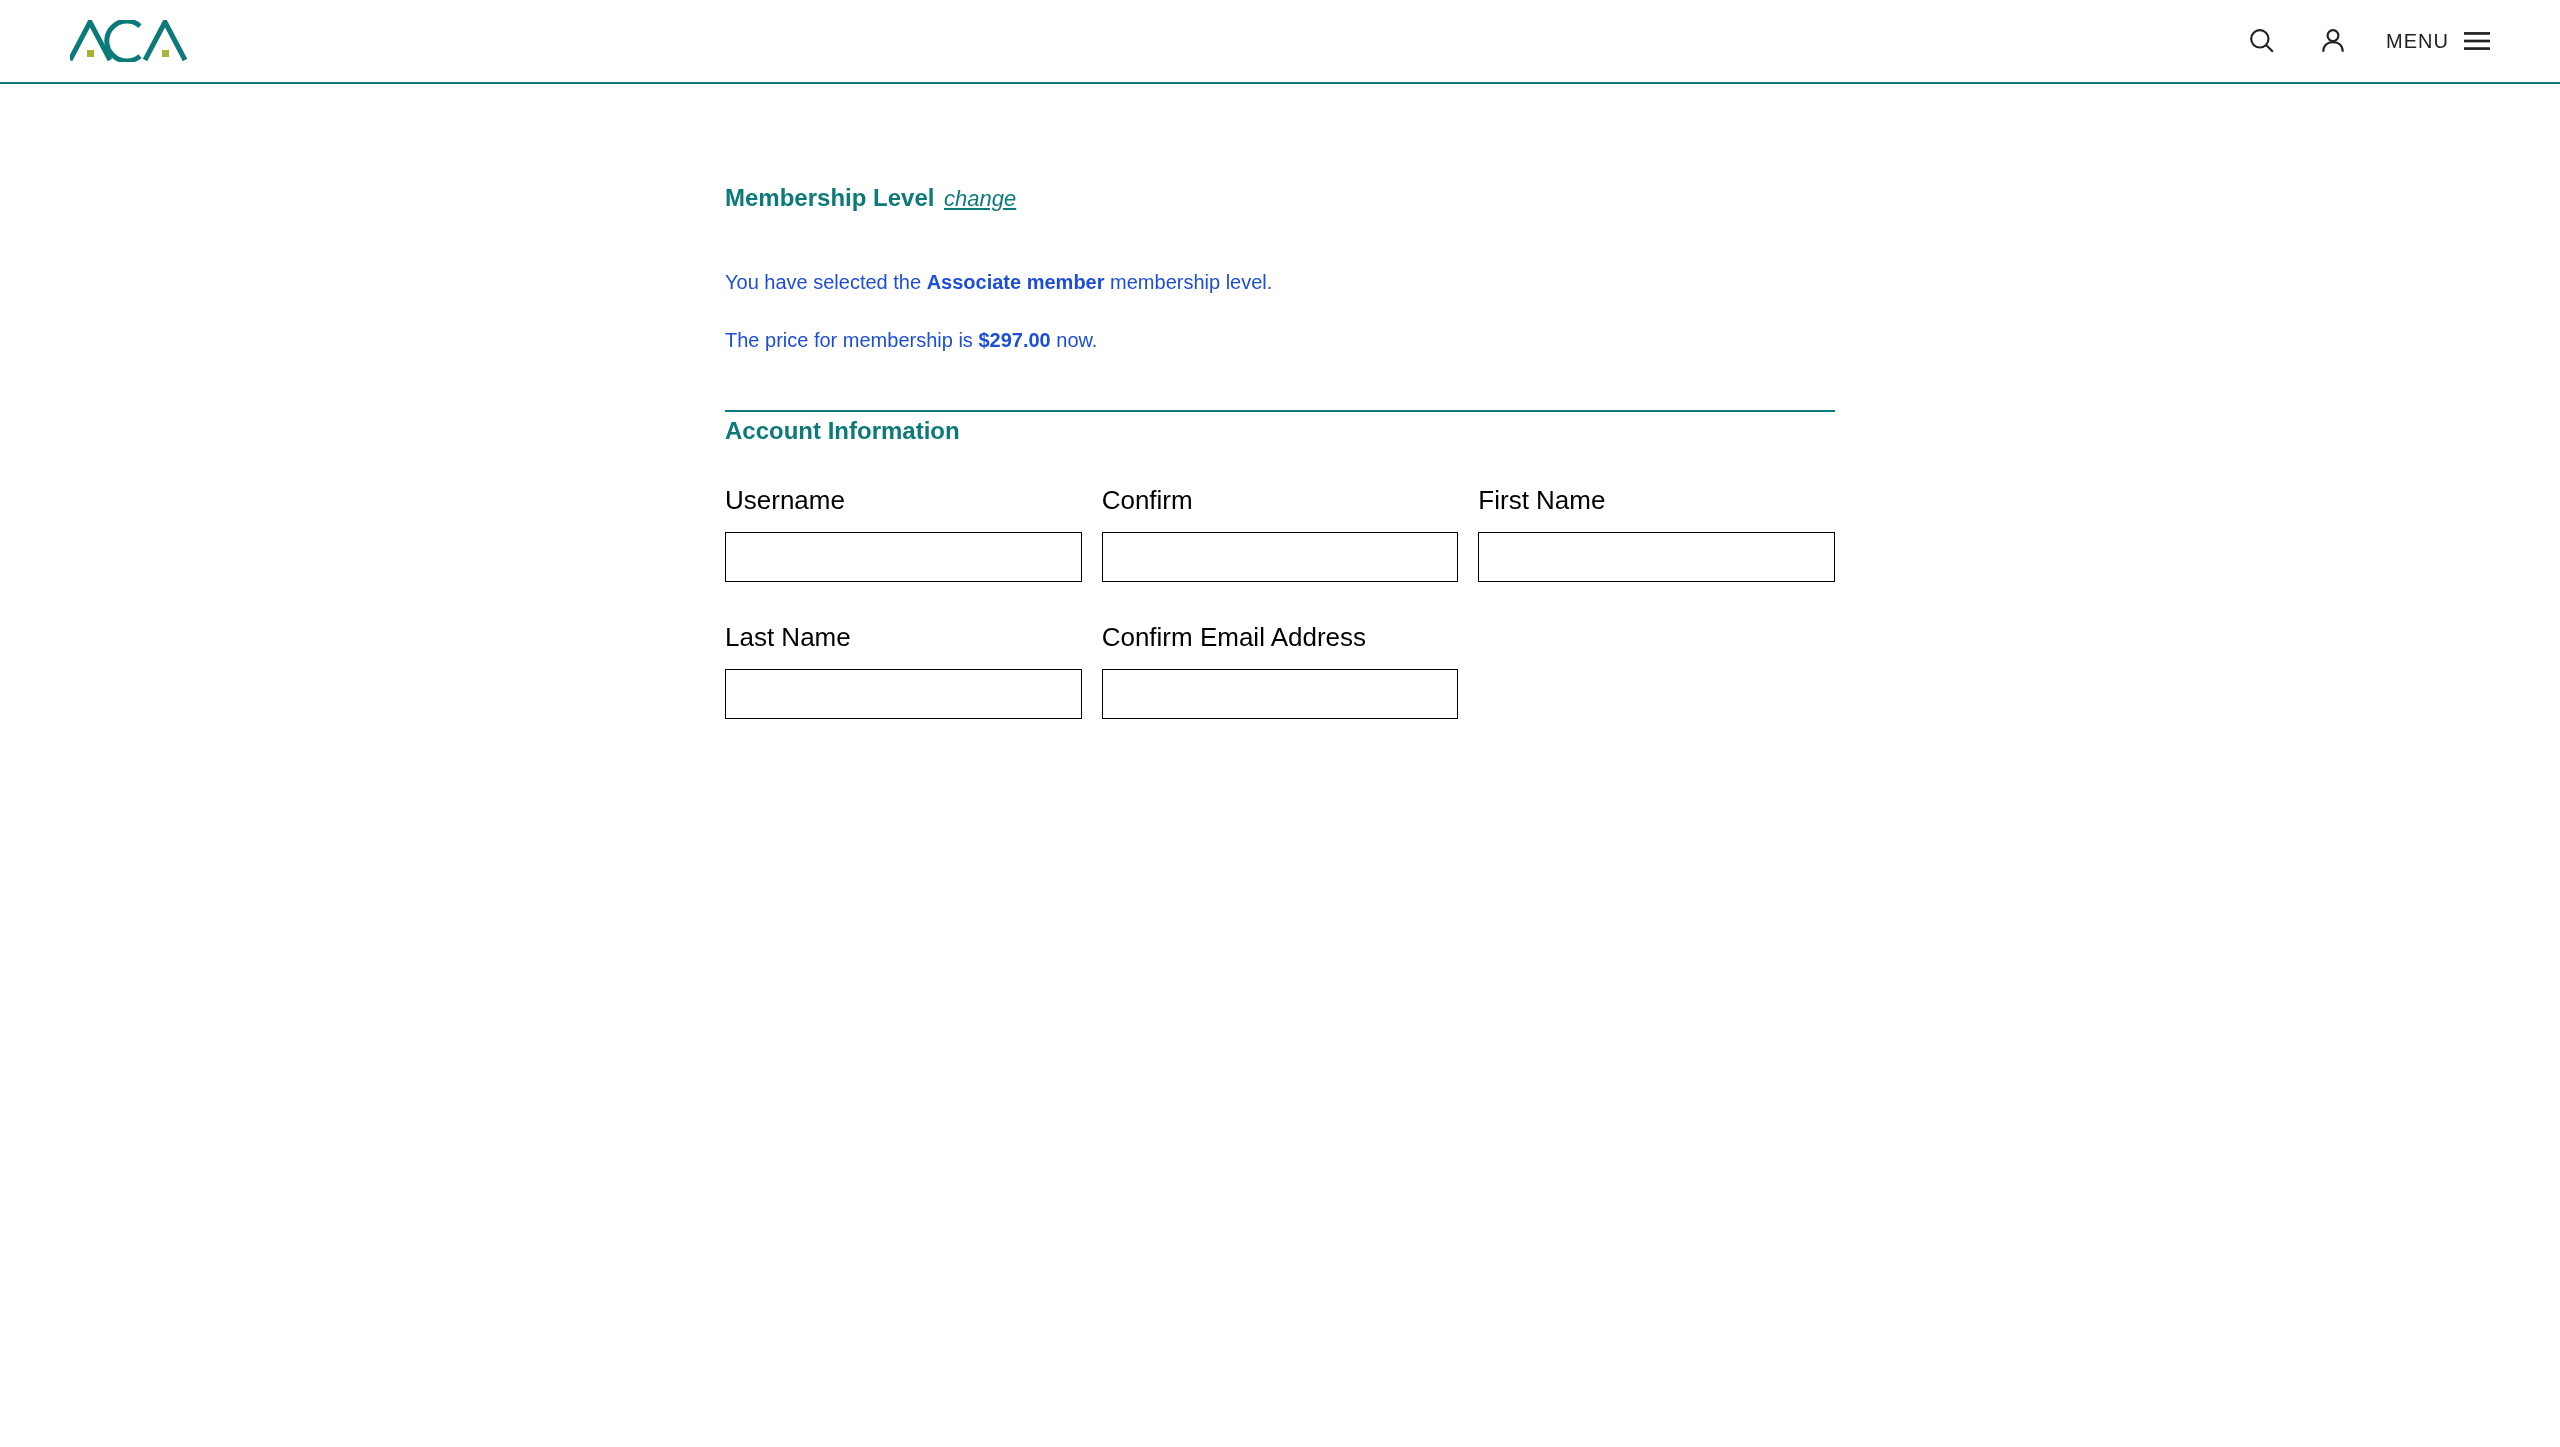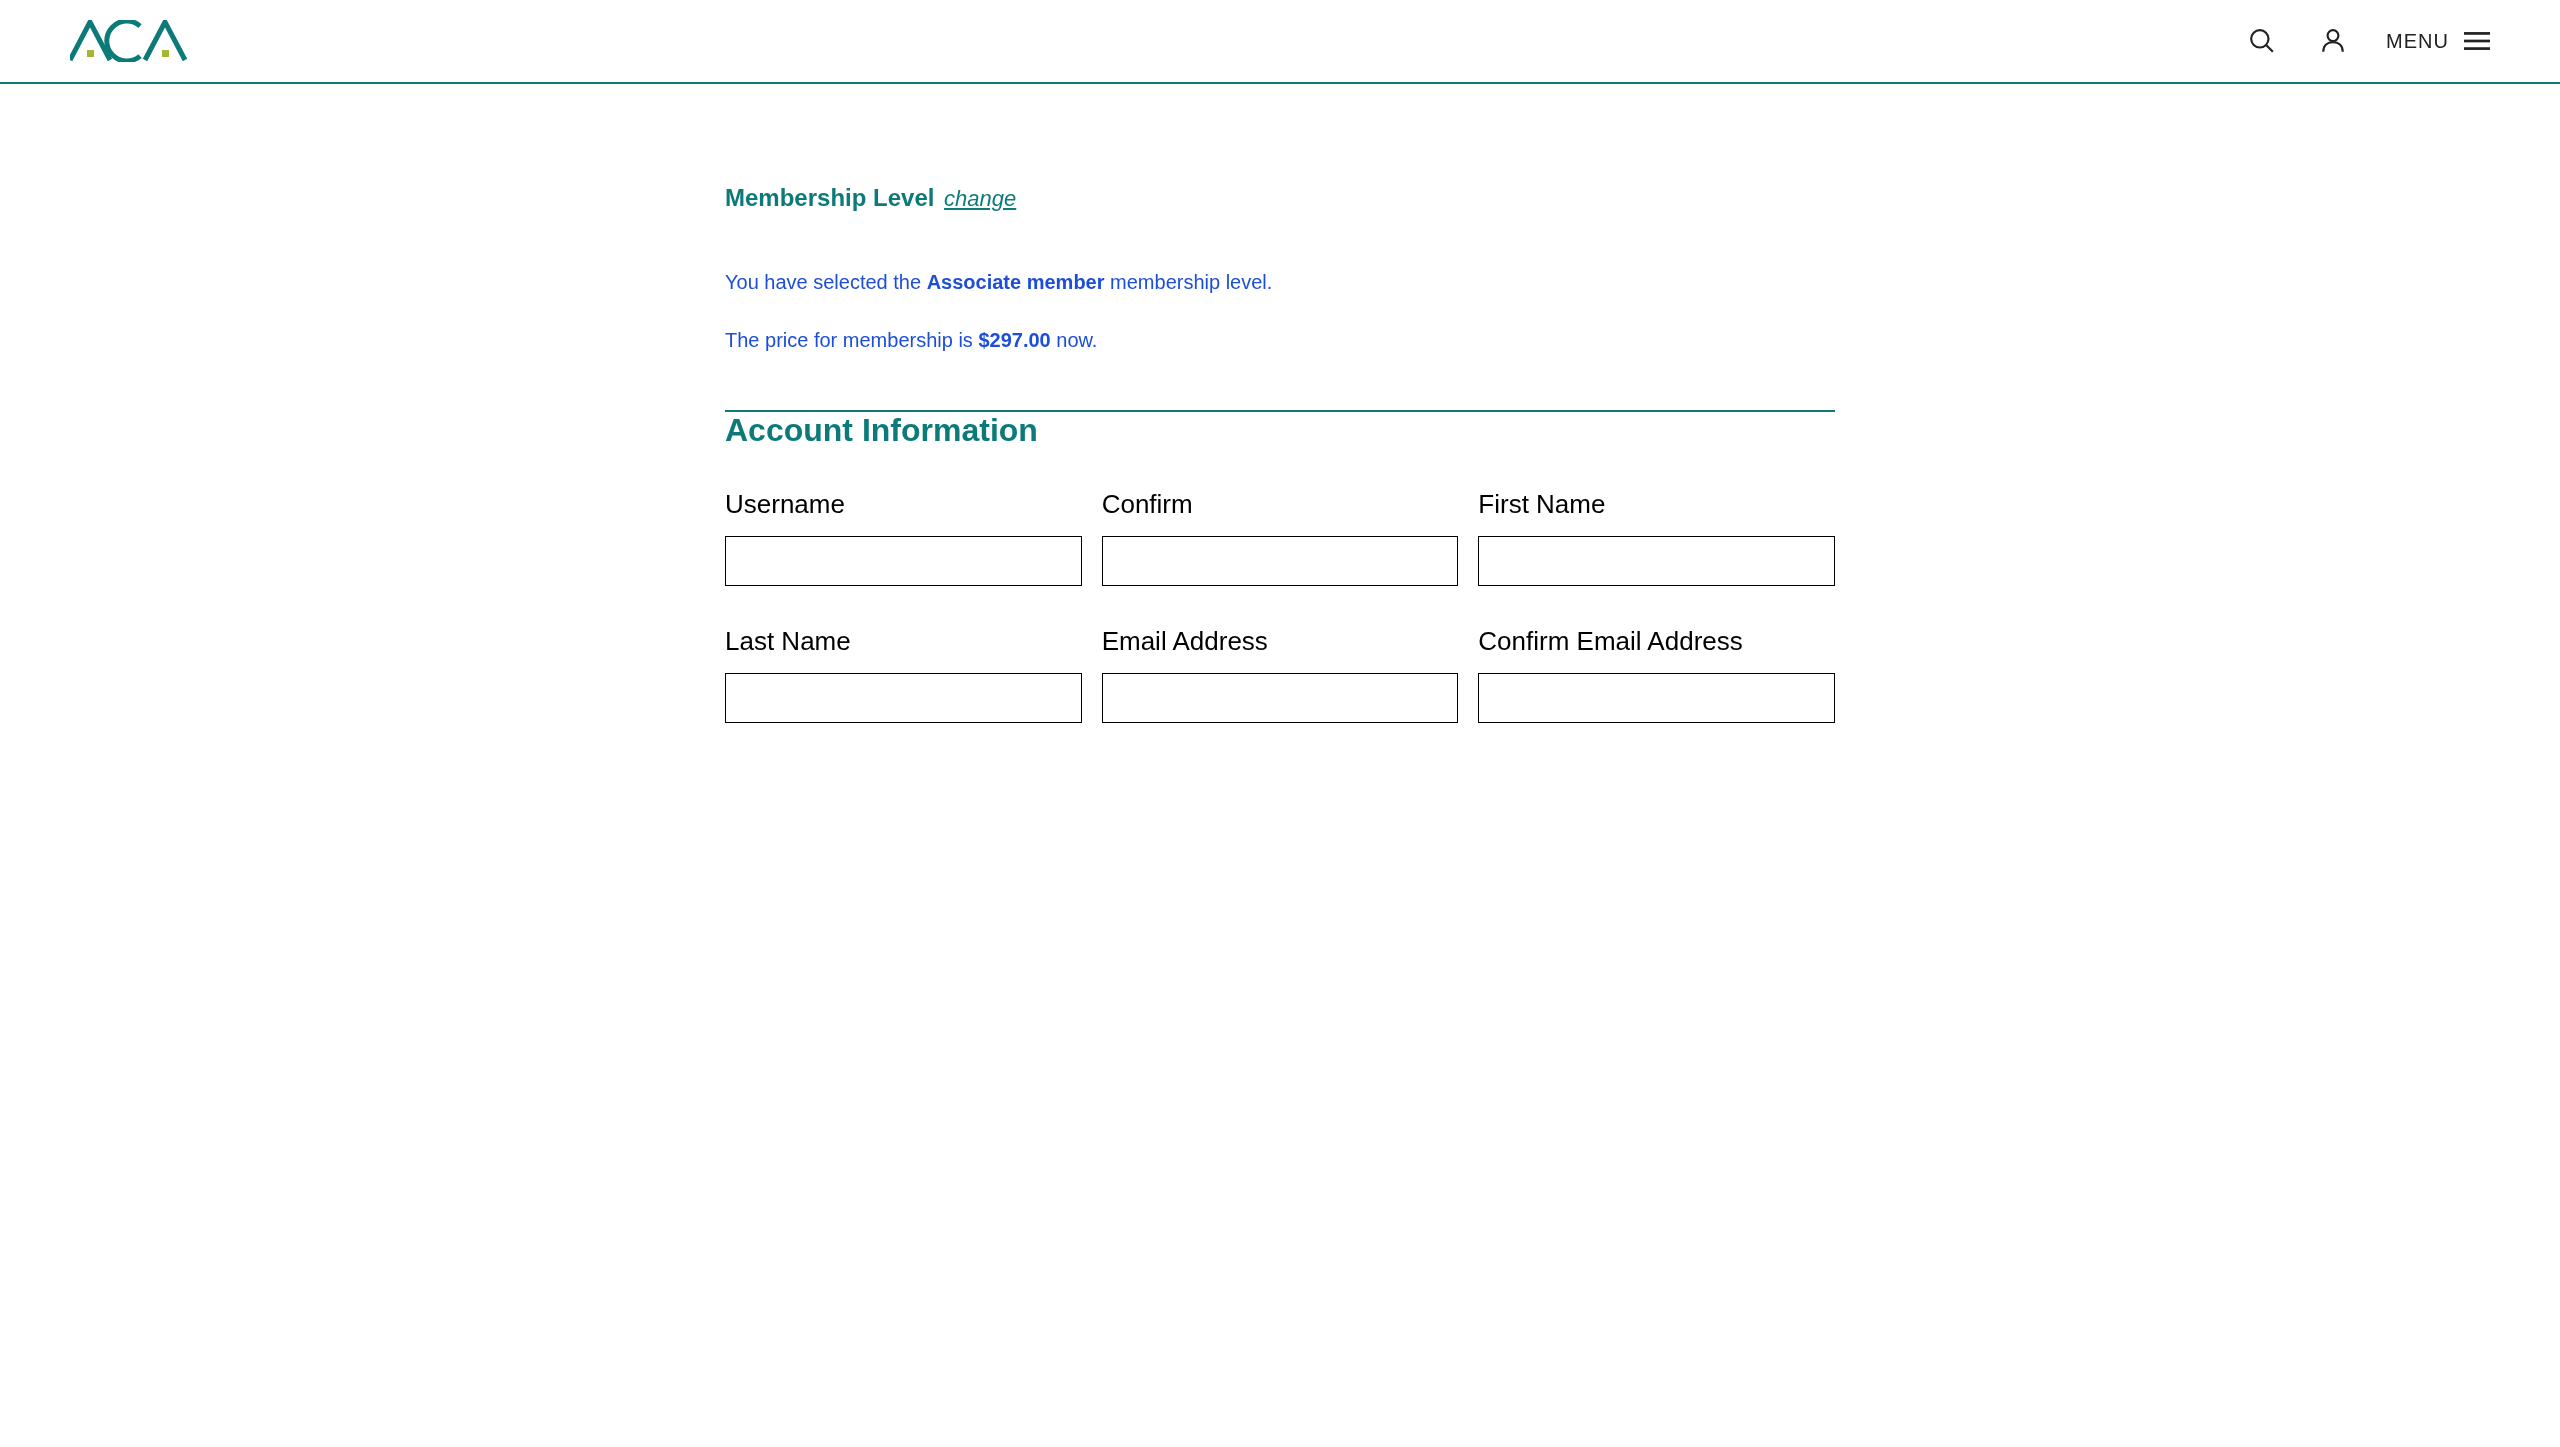--- a/index.html
+++ b/index.html
@@ -64,24 +64,25 @@
     }
     
     .section-heading {
       font-size: 24px;
       font-weight: 600;
       color: #0d7a7a;
       margin-bottom: 5px;
     }
     
     .section-heading-with-border {
-      font-size: 32px;
+      font-size: 24px;
       font-weight: 600;
       color: #0d7a7a;
       border-top: 2px solid #0d7a7a;
+      padding-top: 5px;
       margin-top: 55px;
       margin-bottom: 40px;
     }
     
     .change-link {
       font-style: italic;
       font-size: 22px;
       color: #0d7a7a;
       font-weight: 500;
       margin-left: 3px;
@@ -199,24 +200,20 @@
     <div class="form-group">
       <label class="form-label">First Name</label>
       <input type="text" class="form-input" value="" style="">
     </div>
 
     <div class="form-group">
       <label class="form-label">Last Name</label>
       <input type="text" class="form-input" value="" style="">
     </div>
 
-    <div class="form-group">
-      <label class="form-label">Email Address</label>
-      <input type="email" class="form-input" value="" style="">
-    </div>
 
     <div class="form-group">
       <label class="form-label">Confirm Email Address</label>
       <input type="email" class="form-input" value="" style="">
     </div>
 
   </div>
 
 </main>
 

